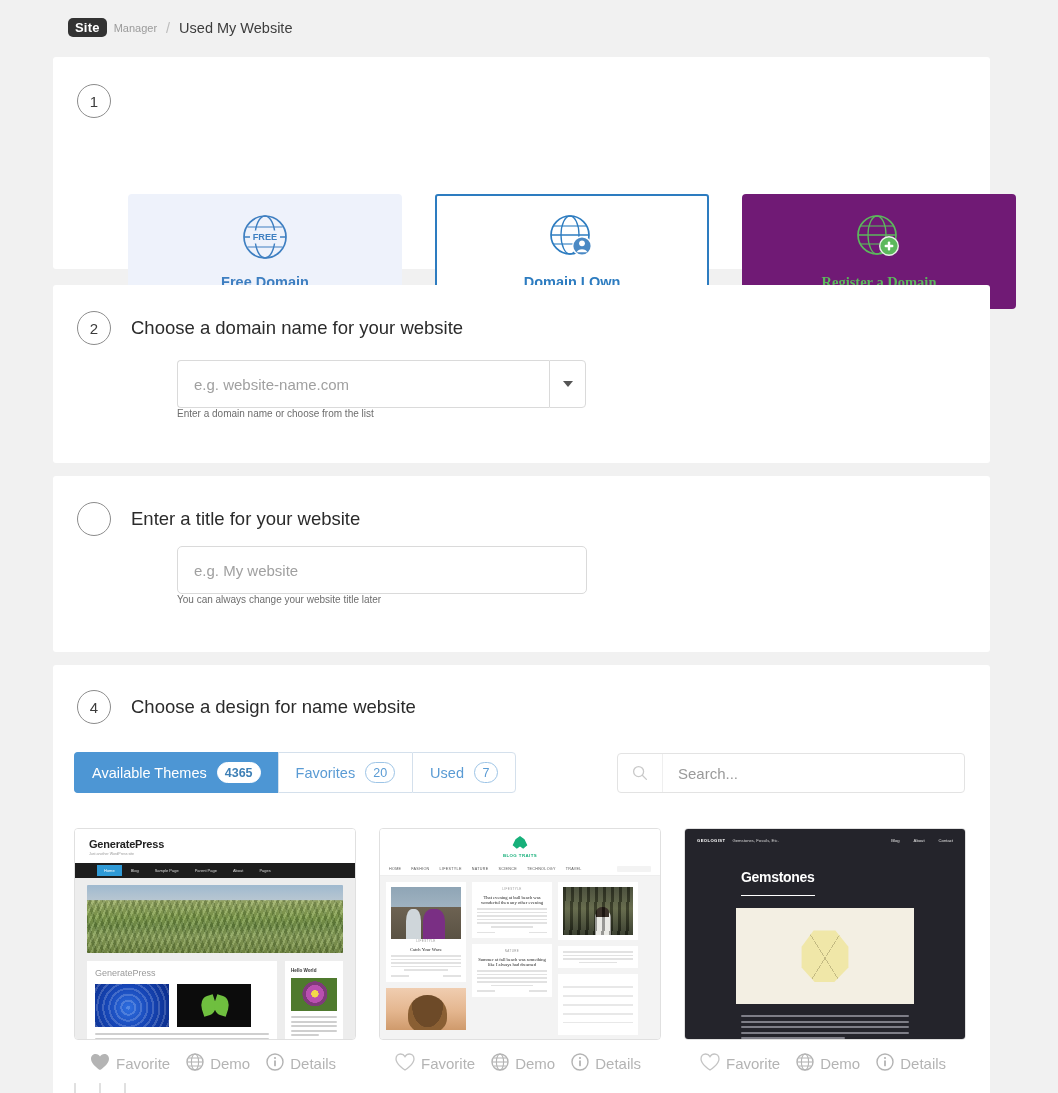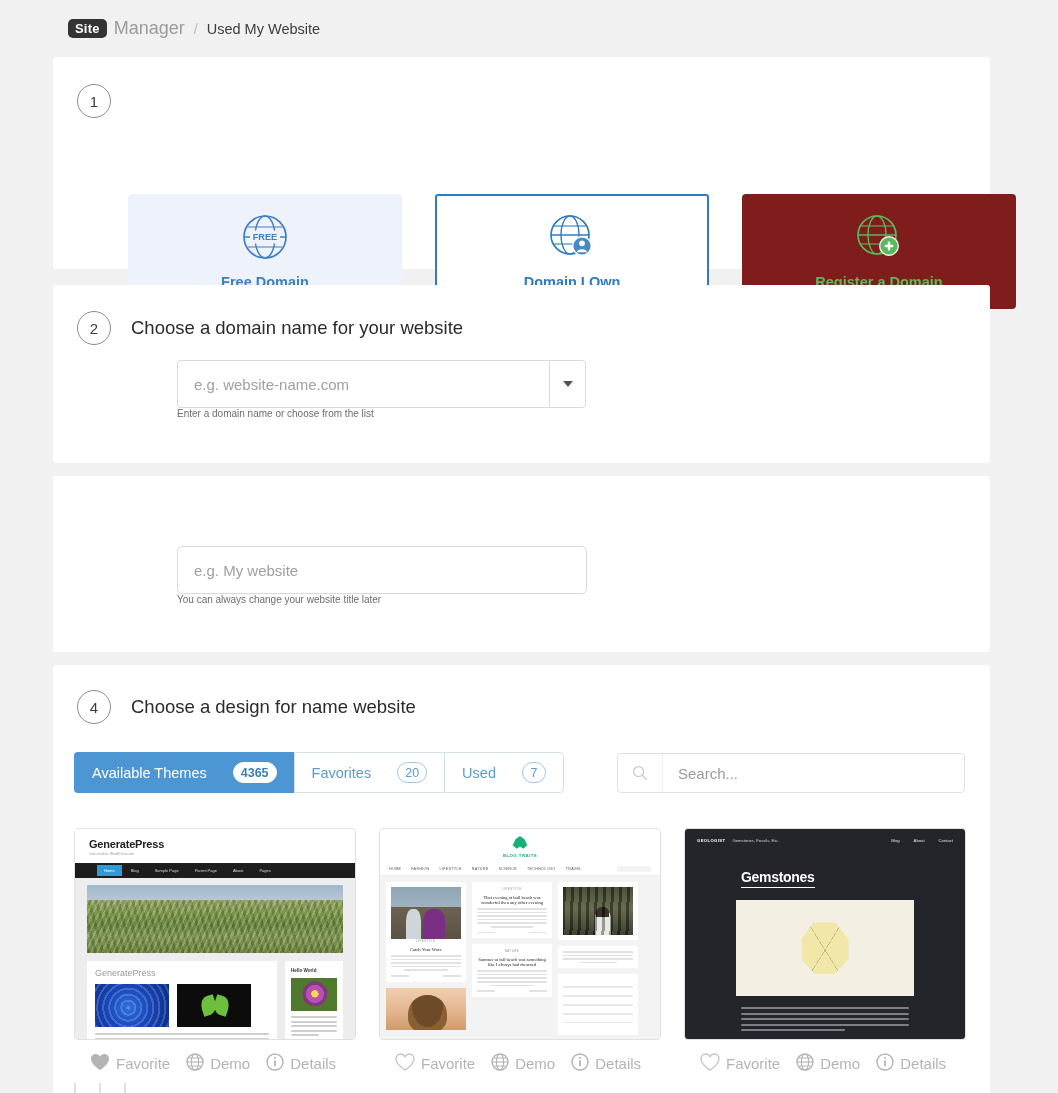--- a/index.html
+++ b/index.html
@@ -20,21 +20,21 @@
   .logo-badge {
     display: inline-flex; align-items: center; justify-content: center;
     background: #333333; color: #ffffff;
     font-weight: bold; font-size: 13px;
     border-radius: 5px;
     padding: 2px 7px 3px 7px;
     letter-spacing: .2px;
     line-height: 1;
     height: 19px;
   }
-  .bc-manager { color: #9b9b9b; margin-left: 7px; font-size: 18px; }
+  .bc-manager { color: #9b9b9b; margin-left: 7px; font-size: 11px; }
   .bc-sep { color: #bdbdbd; margin: 0 9px 0 9px; font-size: 14.5px; }
   .bc-current { color: #3d3d3d; font-size: 14.5px; }
 
   
   .panel {
     position: absolute; left: 53px; width: 937px;
     background: #ffffff;
     border-radius: 3px;
   }
   .step-head { display: flex; align-items: center; }
@@ -69,21 +69,21 @@
     font-size: 14.5px; font-weight: bold;
   }
   .opt-free { background: #eef2fb; }
   .opt-free .opt-label { color: #3e7fc1; }
   .opt-own {
     background: #ffffff;
     border: 2px solid #2d7cc0;
     border-radius: 3px;
   }
   .opt-own .opt-label { color: #2d7cc0; }
-  .opt-reg { background: #7f1d1d; }
+  .opt-reg { background: #701a75; font-family: Liberation Serif, serif; }
   .opt-reg .opt-label { color: #5cb85c; }
 
   
   #panel2 { top: 285px; height: 178px; }
   #panel2 .step-head { position: absolute; left: 24px; top: 26px; }
   .field-wrap { position: absolute; left: 124px; top: 75px; }
   .input-box {
     width: 372px; height: 48px;
     border: 1px solid #dadada; border-radius: 4px;
     background: #fff;
@@ -119,21 +119,21 @@
   
   #panel4 { top: 665px; height: 428px; border-radius: 3px 3px 0 0; }
   #panel4 .step-head { position: absolute; left: 24px; top: 25px; }
 
   .tabs-row {
     position: absolute; left: 74px; top: 752px;
     display: flex; align-items: center;
   }
   .tab {
     height: 41px;
-    display: flex; align-items: center; gap: 26px;
+    display: flex; align-items: center; gap: 10px;
     padding: 0 17px;
     border: 1px solid #d4e0ec;
     border-right: none;
     background: #fff;
     color: #5a9bd4;
     font-size: 14.5px;
     cursor: pointer;
   }
   .tab:first-child { border-radius: 4px 0 0 4px; }
   .tab:last-child { border-radius: 0 4px 4px 0; border-right: 1px solid #d4e0ec; justify-content: flex-end; }
@@ -330,21 +330,21 @@
     display:flex; align-items:center; padding: 9px 12px 0 12px; gap: 7px;
   }
   .gs-brand { font-size: 4.2px; color:#fff; font-weight:bold; letter-spacing:.4px;}
   .gs-tag { font-size: 4.2px; color:#d6d6d6; }
   .gs-links { margin-left:auto; display:flex; gap:14px; }
   .gs-links span { font-size:4.2px; color:#e2e2e2; }
   .gs-title {
     margin: 26px 0 0 56px;
     font-size: 14px; color: #ffffff; font-weight: bold;
     border-bottom: 1.4px solid #ffffff;
-    display: inline-block; padding-bottom: 2px;
+    display: inline-block; padding-bottom: 10px;
     letter-spacing:-.3px;
   }
   .gs-img {
     margin: 12px auto 0 auto;
     width: 178px; height: 96px;
     background: #f3efe3;
     display:flex; align-items:center; justify-content:center;
   }
   .gs-gem {
     width: 52px; height: 58px;
@@ -445,20 +445,24 @@
       <div class="input-box">e.g. website-name.com</div>
       <div class="combo-btn">
         <span class="caret-down"></span>
       </div>
     </div>
     <div class="field-hint">Enter a domain name or choose from the list</div>
   </div>
 </section>
 
 <section class="panel" id="panel3">
+  <div class="step-head">
+    <div class="step-circle"></div>
+    <div class="step-title">Enter a title for your website</div>
+  </div>
 
   <div class="field-wrap">
     <div class="input-box">e.g. My website</div>
     <div class="field-hint">You can always change your website title later</div>
   </div>
 </section>
 
 <section class="panel" id="panel4">
   <div class="step-head">
     <div class="step-circle">4</div>

